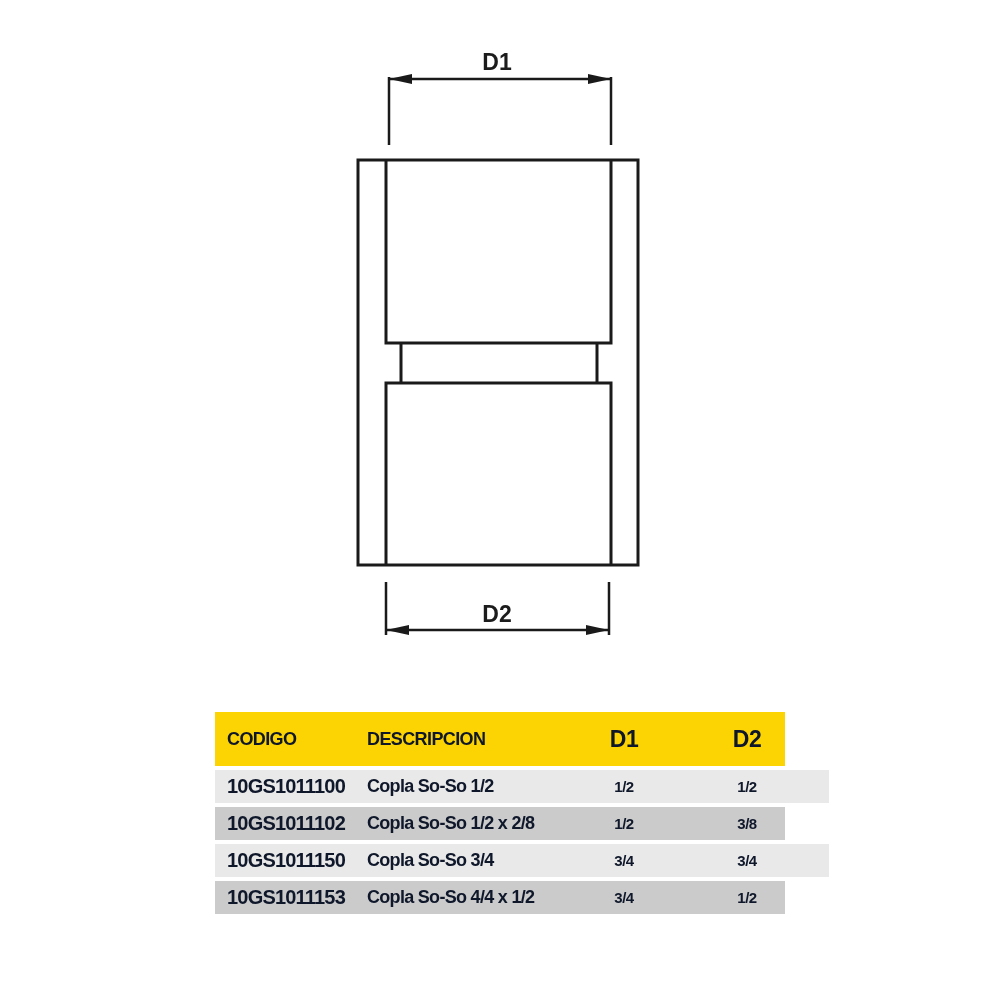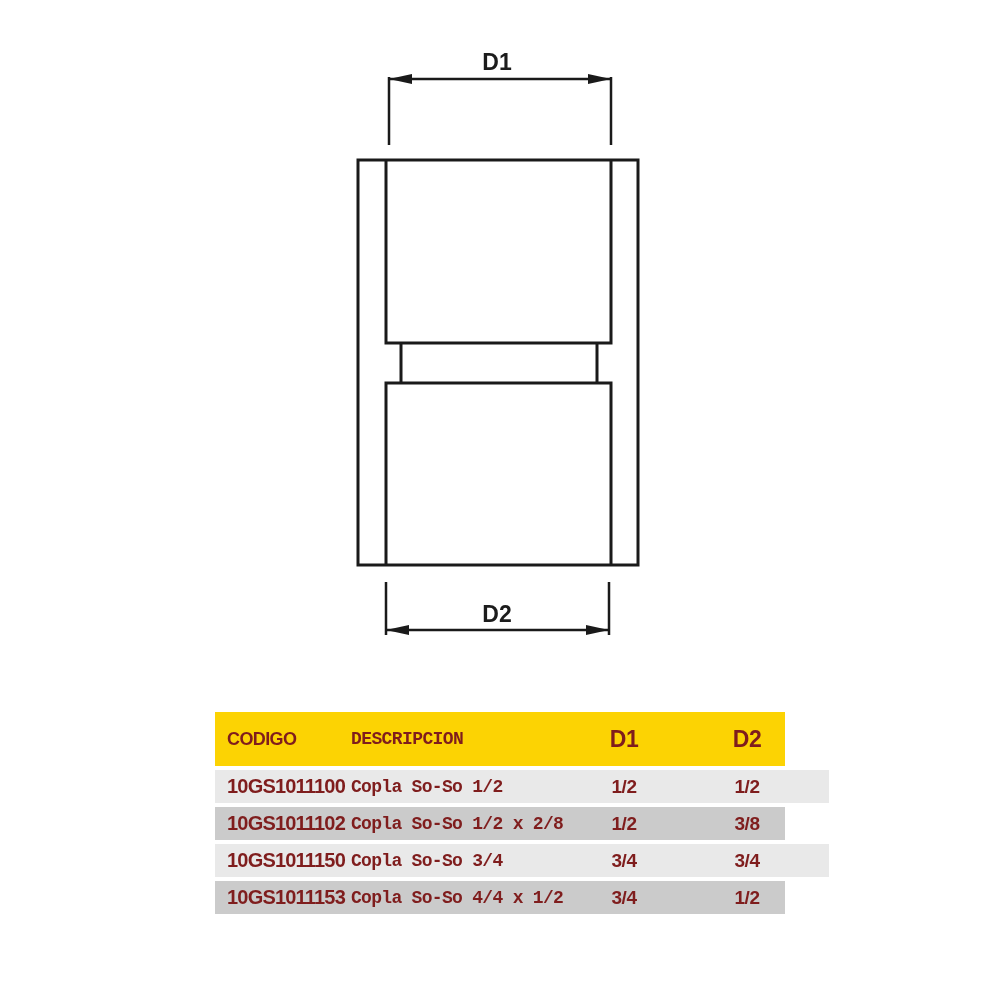--- a/index.html
+++ b/index.html
@@ -28,21 +28,21 @@
     font-size: 23px;
     fill: #1c1c1c;
   }
 
   
   .spec-table {
     position: absolute;
     left: 215px;
     top: 712px;
     width: 570px;
-    color: #7f1d1d;
+    color: #0f172a;
   }
   .t-row {
     position: relative;
     width: 100%;
   }
   .t-head {
     height: 54px;
     background: #fcd303;
   }
   .t-data {
@@ -55,38 +55,38 @@
   .cell {
     position: absolute;
     top: 0;
     bottom: 0;
     display: flex;
     align-items: center;
     white-space: nowrap;
     font-weight: bold;
   }
   .c-codigo { left: 12px; }
-  .c-desc   { left: 136px; font-family: Liberation Mono, monospace; }
+  .c-desc   { left: 152px; }
   .c-d1     { left: 409px; transform: translateX(-50%); }
   .c-d2     { left: 532px; transform: translateX(-50%); }
 
   .t-head .c-codigo,
   .t-head .c-desc {
     font-size: 18px;
     letter-spacing: -0.6px;
   }
   .t-head .c-d1,
   .t-head .c-d2 {
     font-size: 23px;
     letter-spacing: -0.5px;
   }
   .t-data .c-codigo { font-size: 20px; letter-spacing: -0.8px; }
   .t-data .c-desc   { font-size: 18px; letter-spacing: -0.7px; }
   .t-data .c-d1,
-  .t-data .c-d2     { font-size: 19px; letter-spacing: -0.5px; }
+  .t-data .c-d2     { font-size: 15px; letter-spacing: -0.5px; }
 </style>
 </head>
 <body>
 
 <div class="stage">
 
   <svg class="diagram-svg" width="1000" height="680" viewBox="0 0 1000 680" xmlns="http://www.w3.org/2000/svg">
 
     <rect x="358" y="160" width="280" height="405" fill="#ffffff" stroke="#1a1a1a" stroke-width="3"></rect>
 

